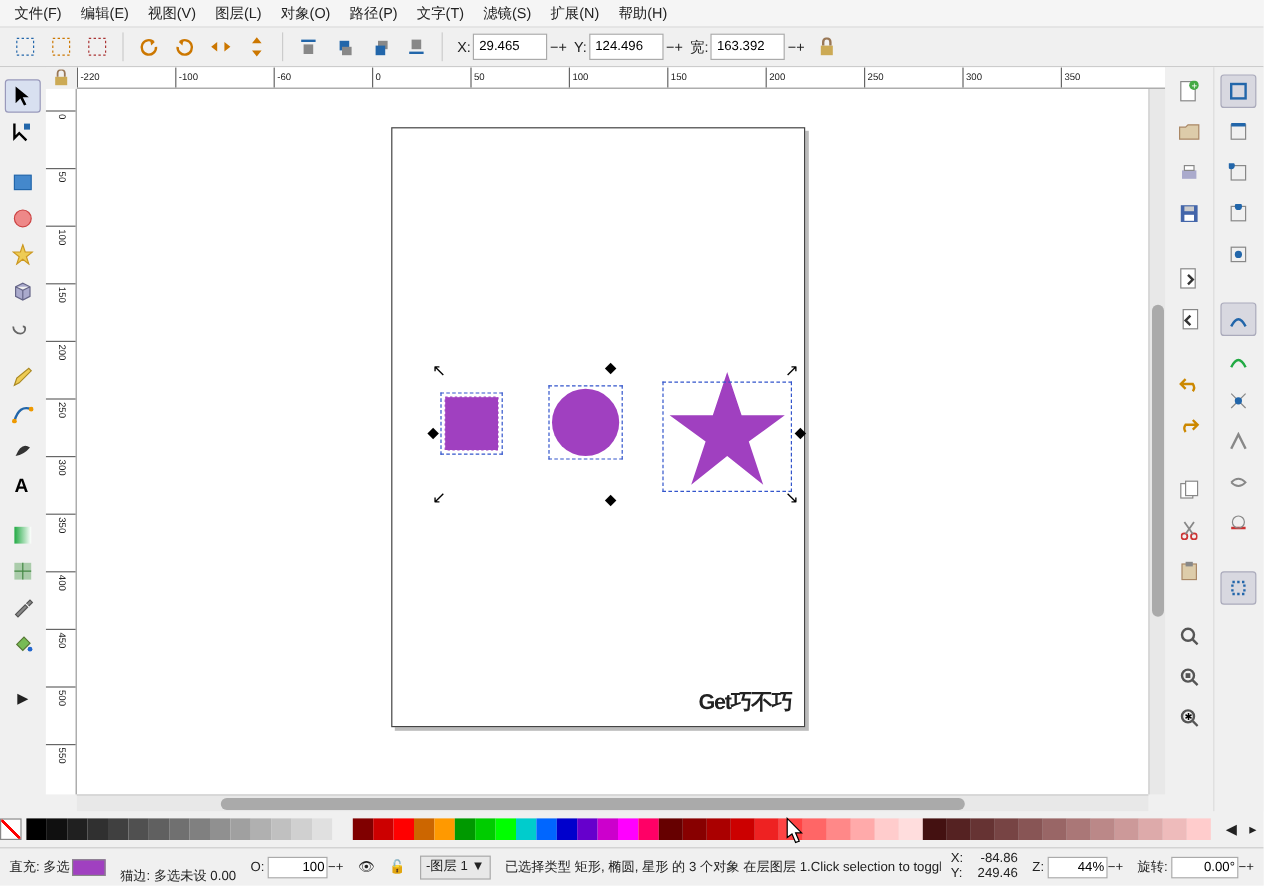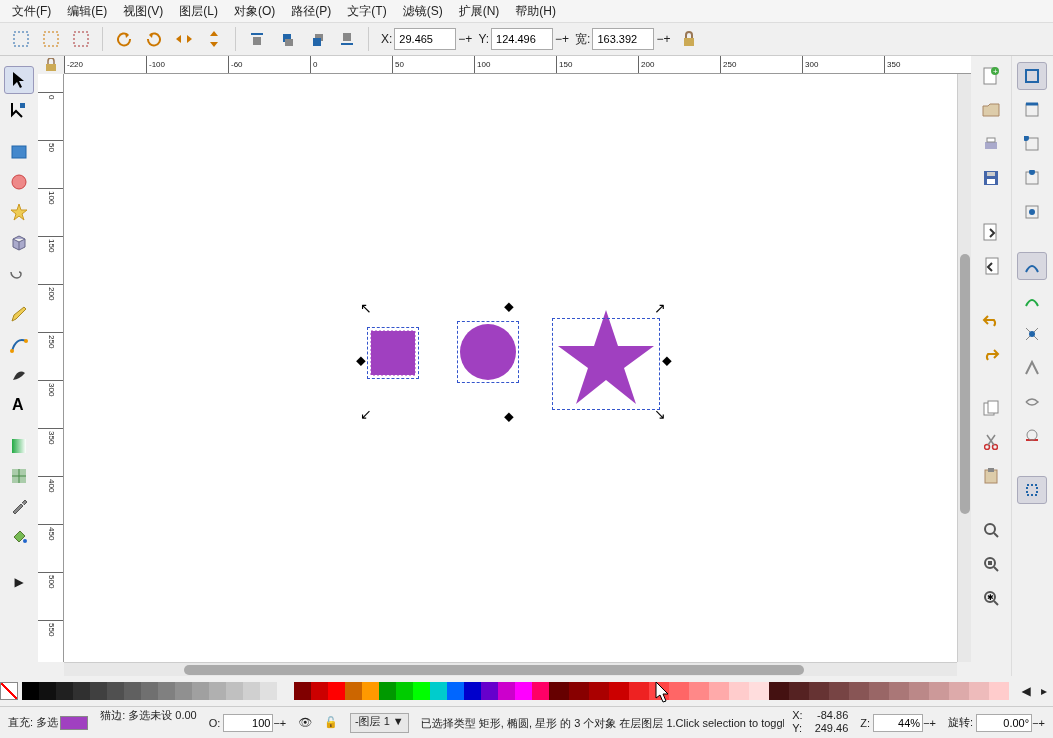--- a/index.html
+++ b/index.html
@@ -292,20 +292,23 @@
         <div class="tick" style="top: 210px;">200</div>
         <div class="tick" style="top: 258px;">250</div>
         <div class="tick" style="top: 306px;">300</div>
         <div class="tick" style="top: 354px;">350</div>
         <div class="tick" style="top: 402px;">400</div>
         <div class="tick" style="top: 450px;">450</div>
         <div class="tick" style="top: 498px;">500</div>
         <div class="tick" style="top: 546px;">550</div>
       </div>
     <div class="canvas-view">
+      <div class="page">
+        <span class="watermark">Get巧不巧</span>
+      </div>
 
       <svg class="shape" style="left:306px; top:256px;" width="46" height="46">
           <rect x="1" y="1" width="44" height="44" fill="#a040c0" stroke="#a040c0" stroke-dasharray="2"></rect>
         </svg>
       <div class="sel-box" style="left:303px; top:253px; width:52px; height:52px;"></div>
 
       <svg class="shape" style="left:395px; top:249px;" width="58" height="58">
           <circle cx="29" cy="29" r="28" fill="#a040c0"></circle>
         </svg>
       <div class="sel-box" style="left:393px; top:247px; width:62px; height:62px;"></div>
@@ -561,21 +564,21 @@
 </div>
 
 <svg class="cursor-img" style="left:650px; top:680px;">
     <path d="M6 2 L6 18 L10 15 L13 22 L16 21 L13 14 L18 14 Z" fill="#fff" stroke="#000"></path>
   </svg>
 
 <div class="status">
   <div class="chip">
     <span>直充:</span>&nbsp;<span>多选</span><span class="fill-sw"></span>
   </div>
-  <div class="chip" style="flex-direction:column; align-items:flex-start; line-height:13px;">
+  <div class="chip" style="flex-direction:column; align-items:flex-start; line-height:13px;justify-content:flex-end;">
     <span><span>猫边:</span>&nbsp;<span>多选未设 0.00</span></span>
   </div>
   <div class="chip">
     <span>O:</span>&nbsp;<input value="100" style=""> <span>−</span><span>+</span>
   </div>
   <div class="chip">👁</div>
   <div class="chip">🔓</div>
   <div class="chip">
       <span class="layer-select">-图层 1 ▼</span>
     </div>

